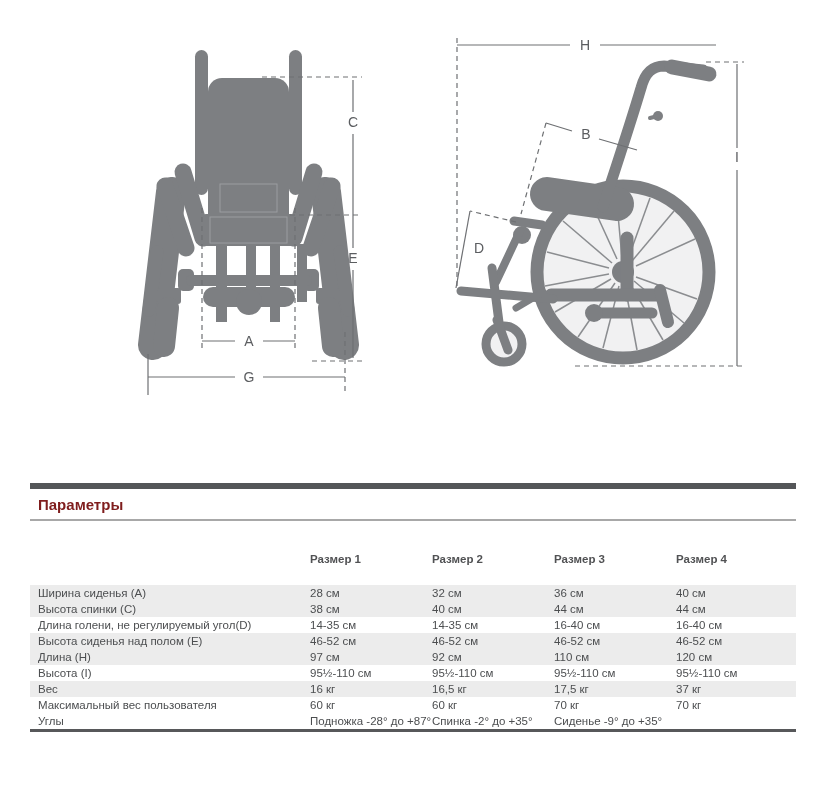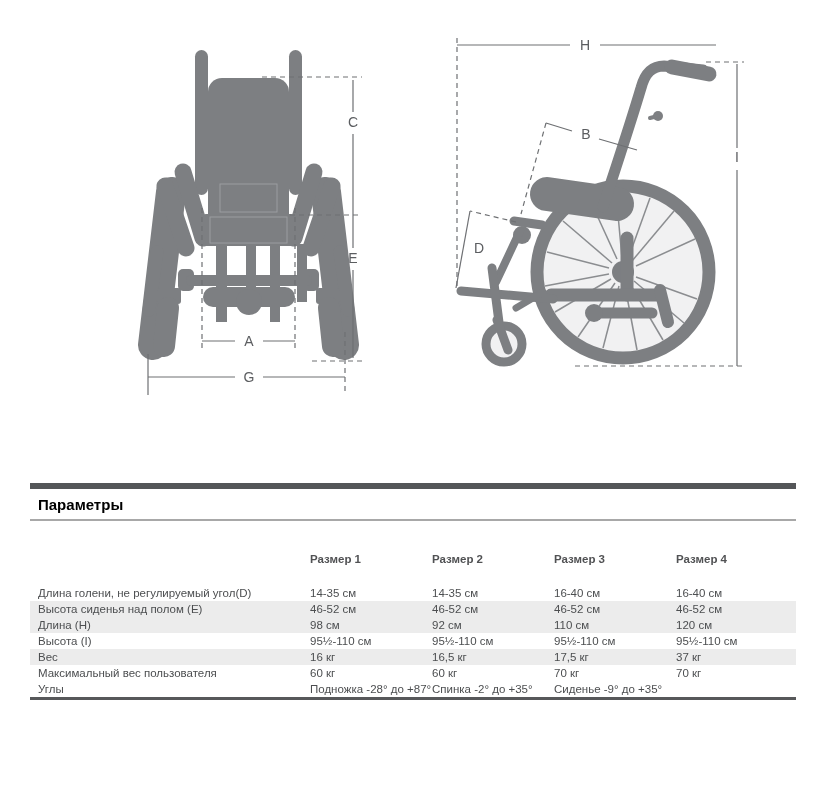--- a/index.html
+++ b/index.html
@@ -24,21 +24,21 @@
   .spoke{stroke:var(--spokes);stroke-width:1.5;}
   .dim{stroke:var(--dim);stroke-width:1.2;fill:none;}
   .dim-dash{stroke:var(--dim);stroke-width:1.2;fill:none;stroke-dasharray:5,4;}
   .dim-label{fill:var(--dim-label);font-size:14px;font-family:"Liberation Sans",sans-serif;text-anchor:middle;}
 
   
   .params{margin:33px 28px 0 30px;}
   .top-bar{height:6px;background:var(--bar);}
   .params h2{
     margin:0;padding:7px 8px 6px 8px;
-    font-size:15px;font-weight:bold;color:#000000;
+    font-size:15px;font-weight:bold;color:#7f1d1d;
     border-bottom:2px solid #a8a8a8;
   }
   table.spec{
     border-collapse:collapse;table-layout:fixed;width:100%;
     margin-top:28px;font-size:11.5px;color:var(--text);
     border-bottom:3px solid #57585a;
   }
   table.spec col.c-label{width:278px;}
   table.spec col.c-size{width:122px;}
   table.spec th{
@@ -192,37 +192,51 @@
       <thead>
         <tr>
           <th class="label-col"></th>
           <th>Размер 1</th>
           <th>Размер 2</th>
           <th>Размер 3</th>
           <th>Размер 4</th>
         </tr>
       </thead>
       <tbody>
+          <tr class="striped">
+    <td class="label-cell">Ширина сиденья (А)</td>
+    <td>28 см</td>
+    <td>32 см</td>
+    <td>36 см</td>
+    <td>40 см</td>
+  </tr>
+          <tr class="striped">
+    <td class="label-cell">Высота спинки (С)</td>
+    <td>38 см</td>
+    <td>40 см</td>
+    <td>44 см</td>
+    <td>44 см</td>
+  </tr>
           <tr>
     <td class="label-cell">Длина голени, не регулируемый угол(D)</td>
     <td>14-35 см</td>
     <td>14-35 см</td>
     <td>16-40 см</td>
     <td>16-40 см</td>
   </tr>
           <tr class="striped">
     <td class="label-cell">Высота сиденья над полом (Е)</td>
     <td>46-52 см</td>
     <td>46-52 см</td>
     <td>46-52 см</td>
     <td>46-52 см</td>
   </tr>
           <tr class="striped">
     <td class="label-cell">Длина (Н)</td>
-    <td>98 см</td>
+    <td>97 см</td>
     <td>92 см</td>
     <td>110 см</td>
     <td>120 см</td>
   </tr>
           <tr>
     <td class="label-cell">Высота (I)</td>
     <td>95½-110 см</td>
     <td>95½-110 см</td>
     <td>95½-110 см</td>
     <td>95½-110 см</td>

